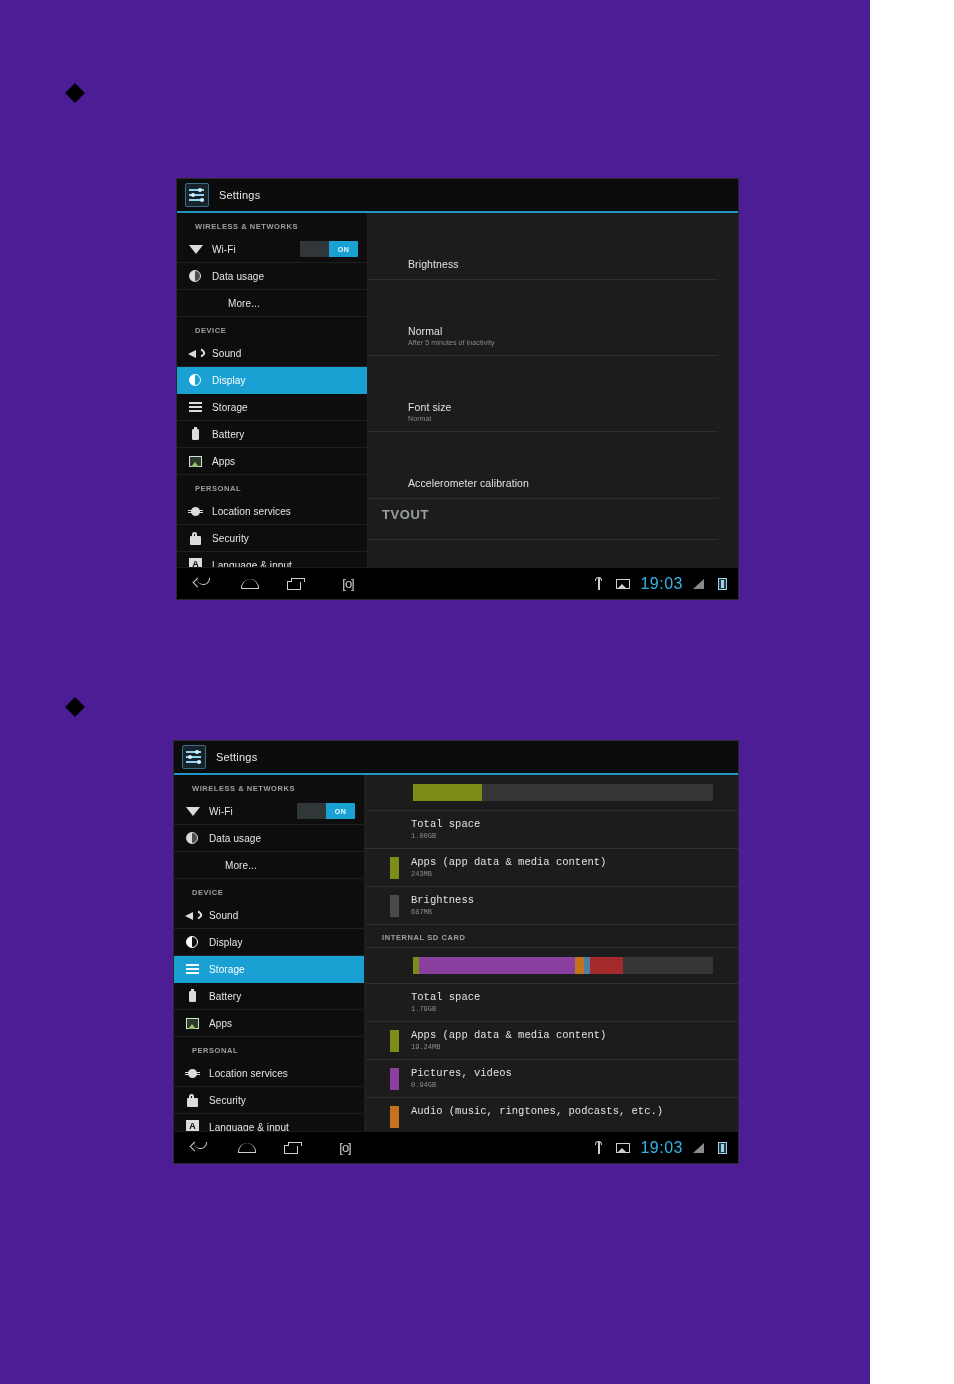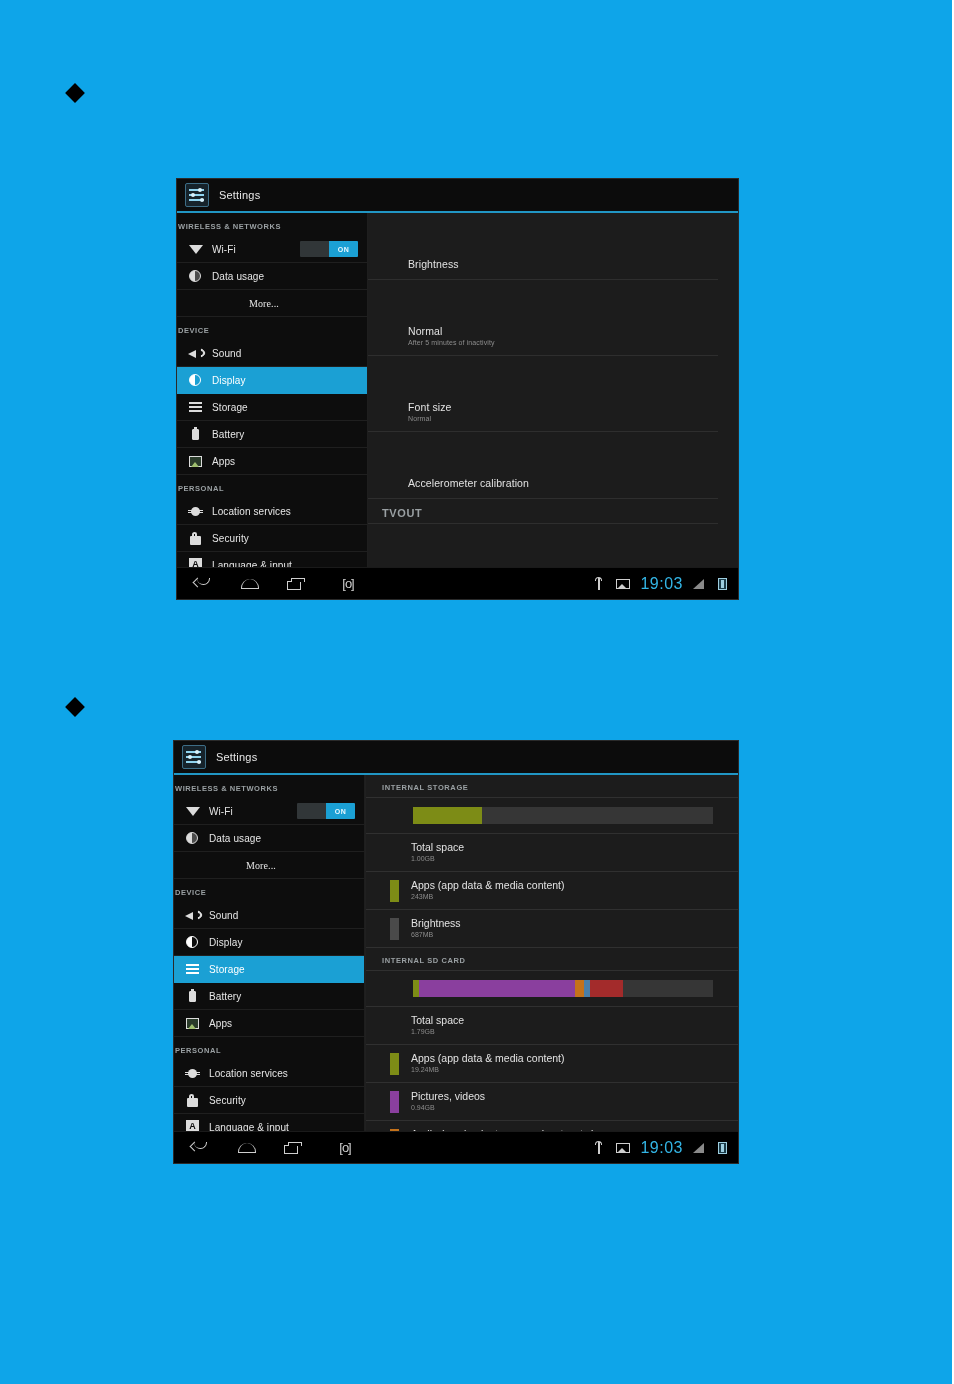--- a/index.html
+++ b/index.html
@@ -7,23 +7,23 @@
     padding: 0;
     background: #ffffff;
     width: 954px;
     height: 1384px;
     font-family: "Liberation Sans", sans-serif;
     overflow: hidden;
   }
 
   .page {
     position: relative;
-    width: 952px;
+    width: 870px;
     height: 1384px;
-    background: #0ea5e9;
+    background: #4c1d95;
   }
 
   
   .bullet {
     position: absolute;
     width: 0; height: 0;
     font-size: 0;
     color: #000;
   }
   .bullet::before {
@@ -108,21 +108,21 @@
     flex: none;
     background: #0d0d0d;
     border-right: 1px solid #1e1e1e;
     box-sizing: border-box;
     overflow: hidden;
   }
   .nav-header {
     color: #9aa0a3;
     font-size: 7.5px;
     letter-spacing: .55px;
-    padding: 9px 0 5px 1px;
+    padding: 9px 0 5px 18px;
     text-transform: uppercase;
     font-weight: bold;
   }
   .nav-item {
     display: flex;
     align-items: center;
     height: 27px;
     padding-left: 11px;
     box-sizing: border-box;
     border-bottom: 1px solid #1f1f1f;
@@ -133,21 +133,21 @@
     width: 15px; height: 15px;
     flex: none;
     margin-right: 9px;
     position: relative;
   }
   .nav-item .lbl {
     color: #e6e6e6;
     font-size: 10px;
     letter-spacing: .1px;
   }
-  .nav-item.indent .lbl { margin-left: 37px; font-family: Liberation Serif, serif; }
+  .nav-item.indent .lbl { margin-left: 16px; }
   .nav-item.sel .lbl { color: #ffffff; }
 
   
   .toggle {
     position: absolute;
     right: 9px;
     top: 5px;
     width: 58px;
     height: 16px;
     display: flex;
@@ -315,25 +315,25 @@
     letter-spacing: .1px;
   }
   .row .s {
     color: #8c8c8c;
     font-size: 7px;
     margin-top: 2px;
     letter-spacing: .1px;
   }
   .sec-header {
     color: #9aa0a3;
-    font-size: 11px;
+    font-size: 13px;
     letter-spacing: .6px;
     font-weight: bold;
     text-transform: uppercase;
-    padding: 8px 0 4px 14px;
+    padding: 8px 0 17px 14px;
     border-bottom: 1px solid #2e2e2e;
   }
 
   
   .storage-content {
     flex: 1;
     background: #1c1c1c;
     box-sizing: border-box;
     overflow: hidden;
     border-left: 1px solid #202020;
@@ -357,20 +357,21 @@
     display: flex;
     overflow: hidden;
   }
   .bar span { display: block; height: 100%; }
   .st-row {
     display: flex;
     align-items: flex-start;
     padding: 7px 0 7px 24px;
     border-bottom: 1px solid #303030;
     box-sizing: border-box;
+    font-family: Liberation Mono, monospace;
   }
   .st-swatch {
     width: 9px;
     height: 22px;
     flex: none;
     margin-right: 12px;
     margin-top: 1px;
   }
   .st-swatch.blank { background: transparent; }
   .st-txt .t { color: #e2e2e2; font-size: 10.5px; }
@@ -738,21 +739,20 @@
         </div>
 
         <div class="nav-item">
           <span class="ico ic-lang"></span>
           <span class="lbl">Language &amp; input</span>
         </div>
       </div>
 
       <div class="storage-content">
 
-        <div class="st-header">INTERNAL STORAGE</div>
 
         <div class="barwrap">
           <div class="bar" id="bar-internal">
               <span style="background: rgb(125, 140, 22); width: 23%;"></span>
               <span style="background: rgb(54, 54, 54); width: 77%;"></span>
             </div>
         </div>
 
         <div class="st-row">
           <span class="st-swatch blank"></span>

